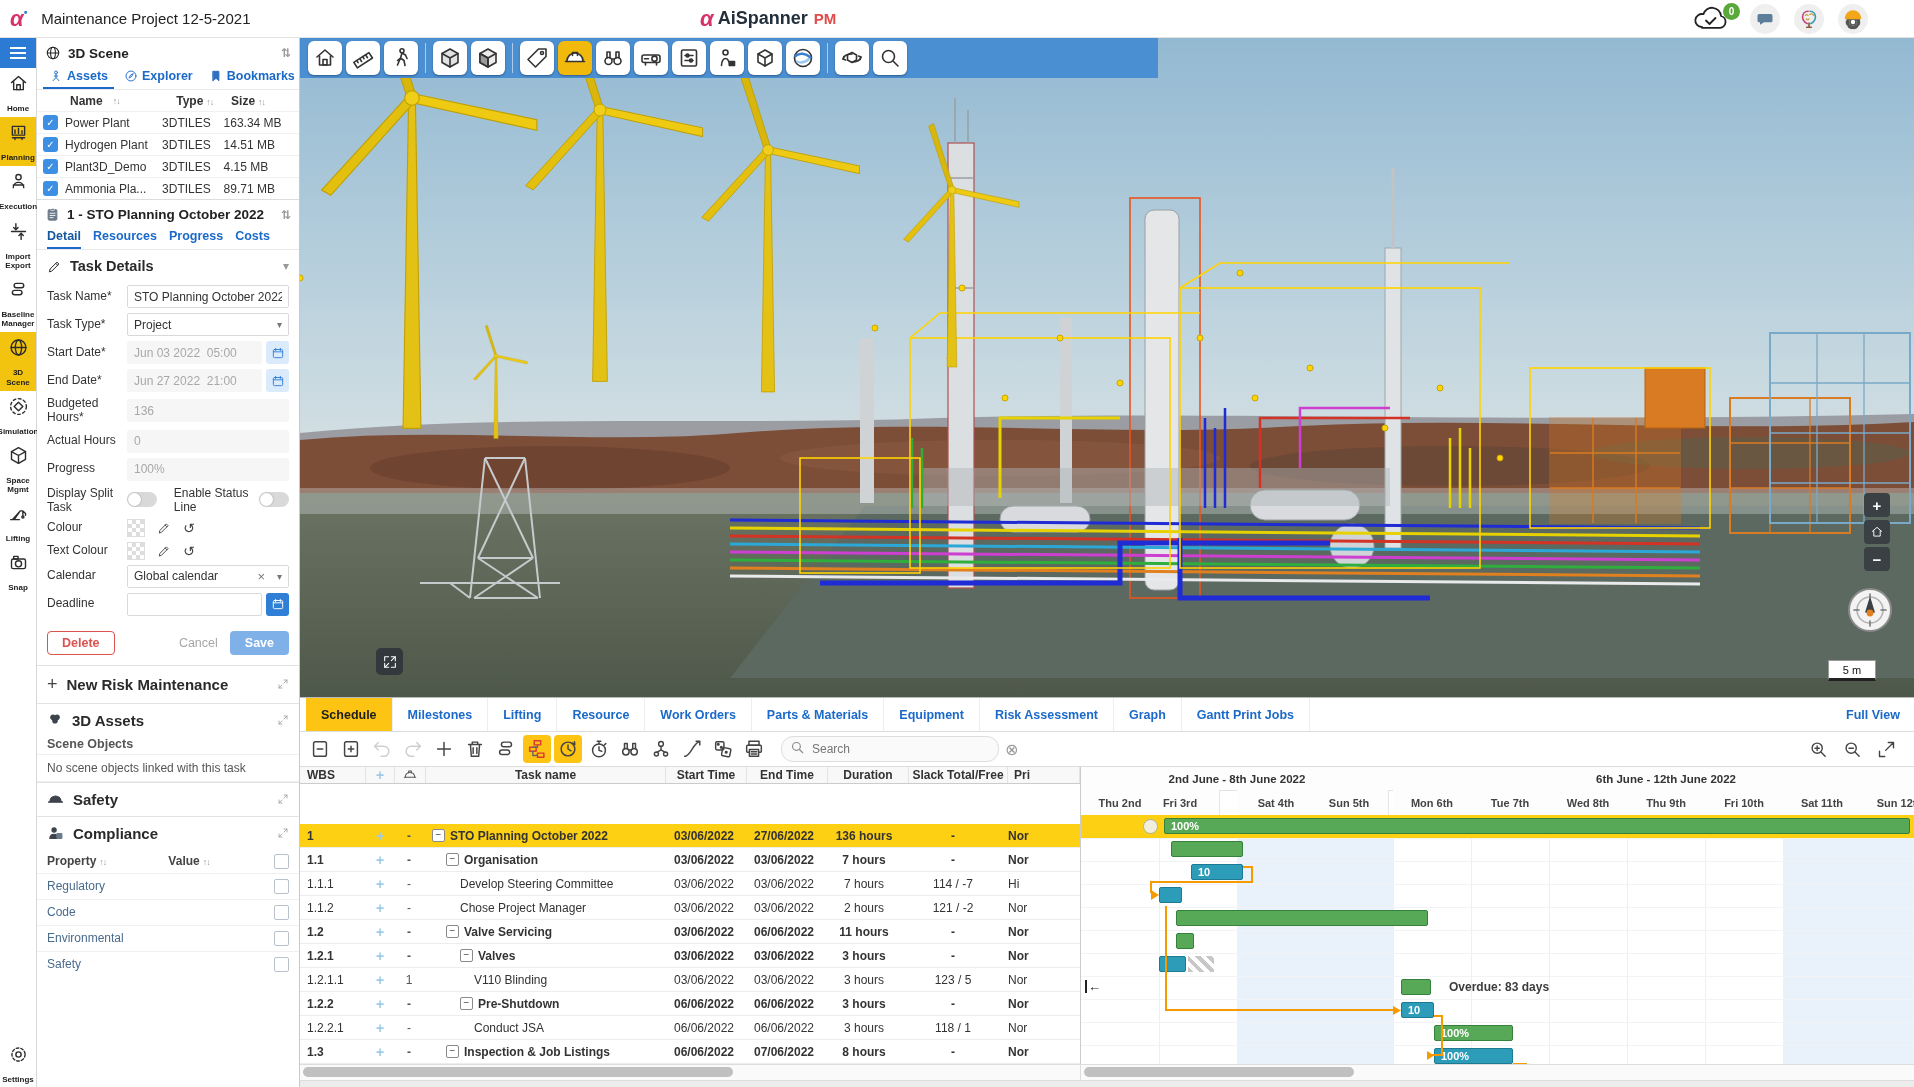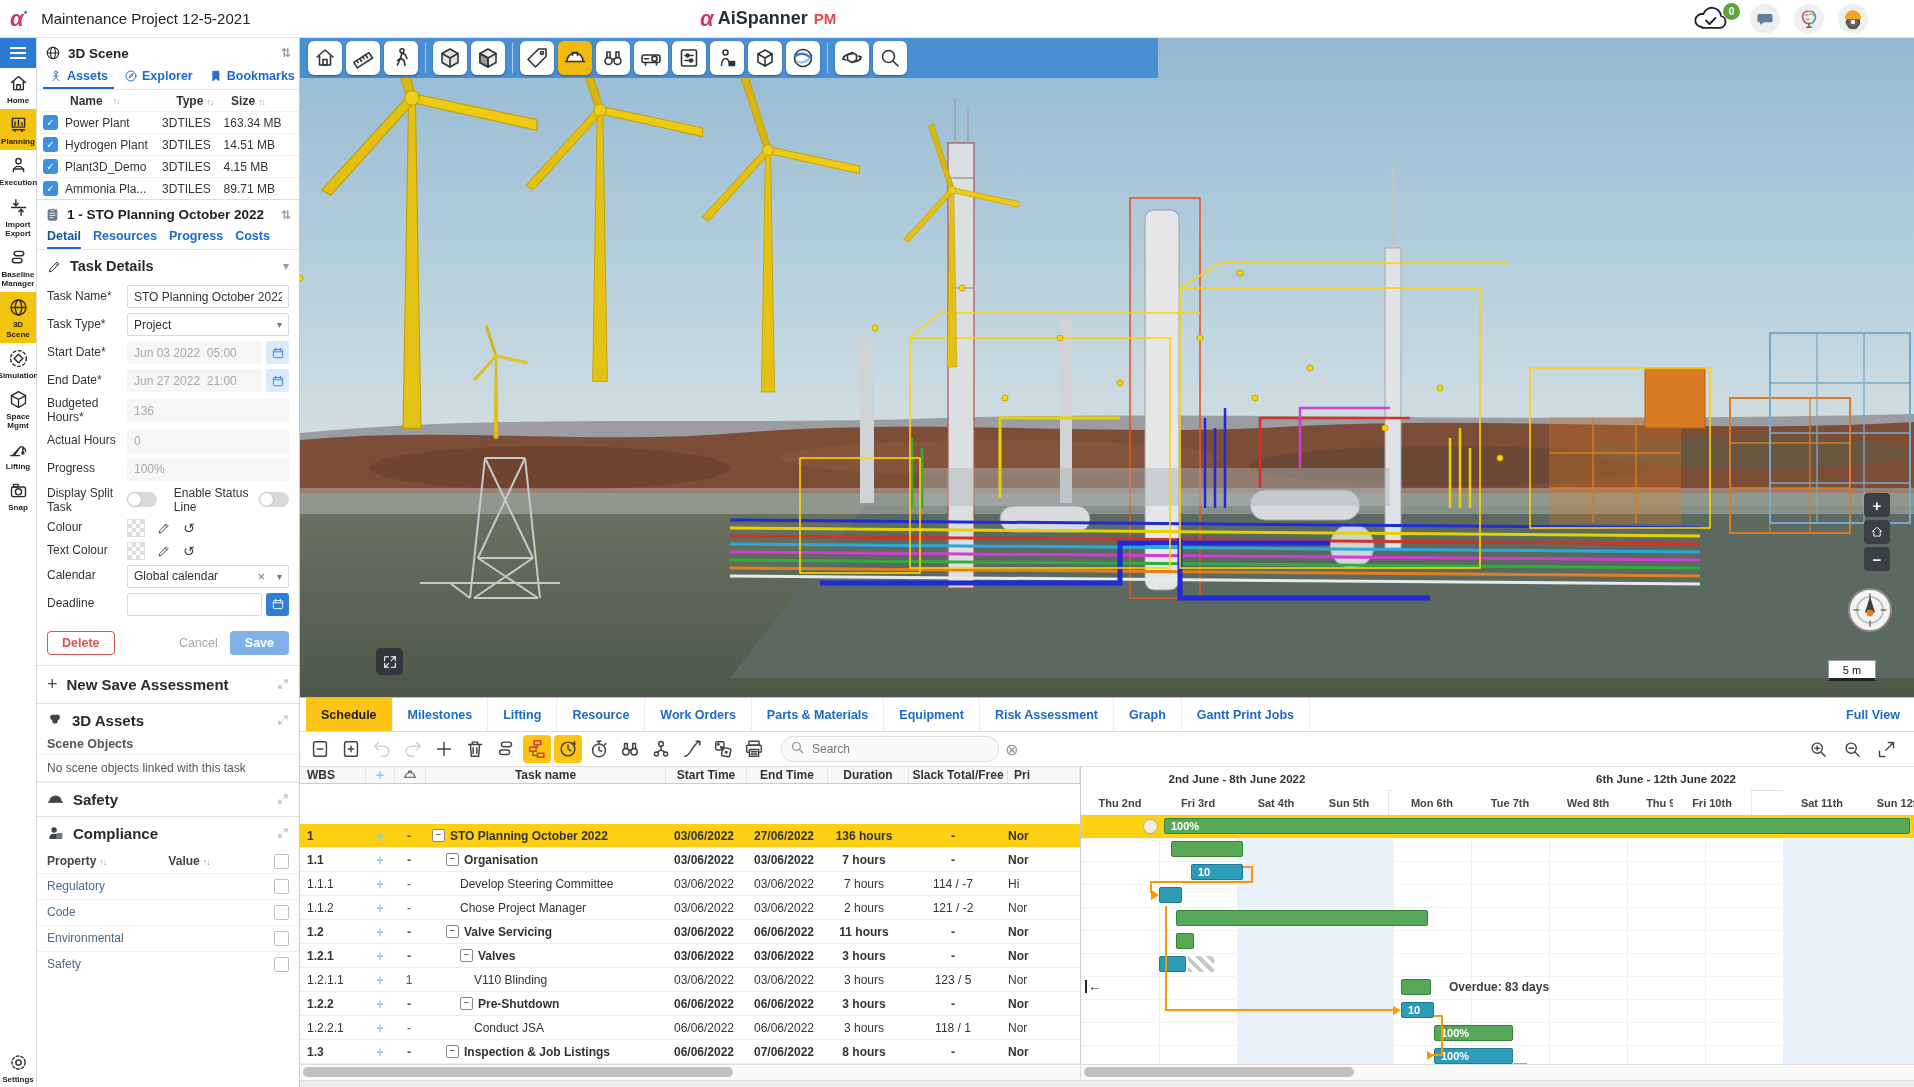--- a/index.html
+++ b/index.html
@@ -19,21 +19,21 @@
   .tb-icons{position:absolute;left:1692px;top:0;height:37px;display:flex;align-items:center;gap:14px;}
   .tb-cloud{position:relative;width:44px;height:28px;color:#222;}
   .tb-badge{position:absolute;top:-2px;right:-4px;width:17px;height:17px;background:#5aa73a;color:#fff;border-radius:50%;
     font-size:10px;font-weight:bold;display:flex;align-items:center;justify-content:center;}
   .tb-round{width:30px;height:30px;border-radius:50%;background:#efefef;display:flex;align-items:center;justify-content:center;}
   
   .app{display:flex;height:1050px;}
   .rail{width:36px;border-right:1px solid #d8d8d8;display:flex;flex-direction:column;align-items:center;background:#fff;}
   .rail-burger{width:36px;height:30px;background:#2b7bd4;display:flex;flex-direction:column;gap:3px;align-items:center;justify-content:center;}
   .rail-burger b{width:16px;height:2px;background:#fff;}
-  .nav-item{width:36px;padding:5px 0 4px;display:flex;flex-direction:column;align-items:center;gap:2px;cursor:pointer;color:#2c2c2c;}
+  .nav-item{width:36px;padding:5px 0 4px;display:flex;flex-direction:column;align-items:center;gap:10px;cursor:pointer;color:#2c2c2c;}
   .nav-item.active{background:#f2c40f;}
   .nav-label{font-size:8px;font-weight:bold;text-align:center;line-height:1.15;color:#1d1d1d;}
   .rail-spacer{flex:1;}
   
   .leftpanel{width:264px;border-right:1px solid #c9c9c9;display:flex;flex-direction:column;overflow:hidden;background:#fff;}
   .phead{display:flex;align-items:center;gap:7px;padding:7px 8px 5px;font-weight:bold;font-size:13.5px;color:#222;}
   .dock{margin-left:auto;color:#9a9a9a;font-size:12px;}
   .scene-tabs{display:flex;gap:4px;padding:0 6px;border-bottom:1px solid #e8e8e8;}
   .stab{display:flex;align-items:center;gap:4px;padding:3px 6px 4px;color:#1b6ac9;font-weight:bold;font-size:12.5px;cursor:pointer;border-bottom:2px solid transparent;}
   .stab.active{border-bottom-color:#1b6ac9;text-align:center;}
@@ -534,21 +534,21 @@
     </div>
     <div class="btnrow">
       <span class="btn-del">Delete</span>
       <span class="lnk-cancel">Cancel</span>
       <span class="btn-save">Save</span>
     </div>
 
     <div class="lsec">
         <div class="sec-h">
       <span style="font-weight:normal;font-size:18px;color:#444;">+</span>
-      <span>New Save Assessment</span>
+      <span>New Risk Maintenance</span>
       <span class="dock ic">
             <svg viewBox="0 0 24 24" width="12" height="12">
               <path d="M14 4h6v6M20 4l-6 6M10 20H4v-6M4 20l6-6"></path>
             </svg>
           </span>
         </div>
       </div>
 
     <div class="lsec">
         <div class="sec-h">
@@ -1219,35 +1219,35 @@
               <polygon points="346,284 346,293 353,288.5"></polygon>
             </g>
           </svg>
           <div class="cvscroll">
               <span class="th"></span>
             </div>
         <div class="cweek" style="left: 0px; width: 312px;">2nd June - 8th June 2022</div>
             <div class="cweek" style="left: 312px; width: 546px;">6th June - 12th June 2022</div>
             <div class="cday" style="left: 0px; width: 78px;">Thu 2nd</div>
             <div class="ccol" style="left: 0px; width: 78px;"></div>
-            <div class="cday" style="left: 78px; width: 78px;">Fri 3rd</div>
+            <div class="cday" style="left: 60px; width: 78px;">Fri 3rd</div>
             <div class="ccol" style="left: 78px; width: 78px;"></div>
             <div class="cday" style="left: 156px; width: 78px;">Sat 4th</div>
             <div class="ccol we" style="left: 156px; width: 78px;"></div>
             <div class="cday" style="left: 229px; width: 78px;">Sun 5th</div>
             <div class="ccol we" style="left: 234px; width: 78px;"></div>
             <div class="cday" style="left: 312px; width: 78px;">Mon 6th</div>
             <div class="ccol" style="left: 312px; width: 78px;"></div>
             <div class="cday" style="left: 390px; width: 78px;">Tue 7th</div>
             <div class="ccol" style="left: 390px; width: 78px;"></div>
             <div class="cday" style="left: 468px; width: 78px;">Wed 8th</div>
             <div class="ccol" style="left: 468px; width: 78px;"></div>
             <div class="cday" style="left: 546px; width: 78px;">Thu 9th</div>
             <div class="ccol" style="left: 546px; width: 78px;"></div>
-            <div class="cday" style="left: 592px; width: 78px;">Fri 10th</div>
+            <div class="cday" style="left: 624px; width: 78px;">Fri 10th</div>
             <div class="ccol" style="left: 624px; width: 78px;"></div>
             <div class="cday" style="left: 702px; width: 78px;">Sat 11th</div>
             <div class="ccol we" style="left: 702px; width: 78px;"></div>
             <div class="cday" style="left: 780px; width: 78px;">Sun 12th</div>
             <div class="ccol we" style="left: 780px; width: 78px;"></div>
             <div class="crowline" style="top: 48px;"></div>
             <div class="crowline" style="top: 71px;"></div>
             <div class="crowline" style="top: 94px;"></div>
             <div class="crowline" style="top: 117px;"></div>
             <div class="crowline" style="top: 140px;"></div>

